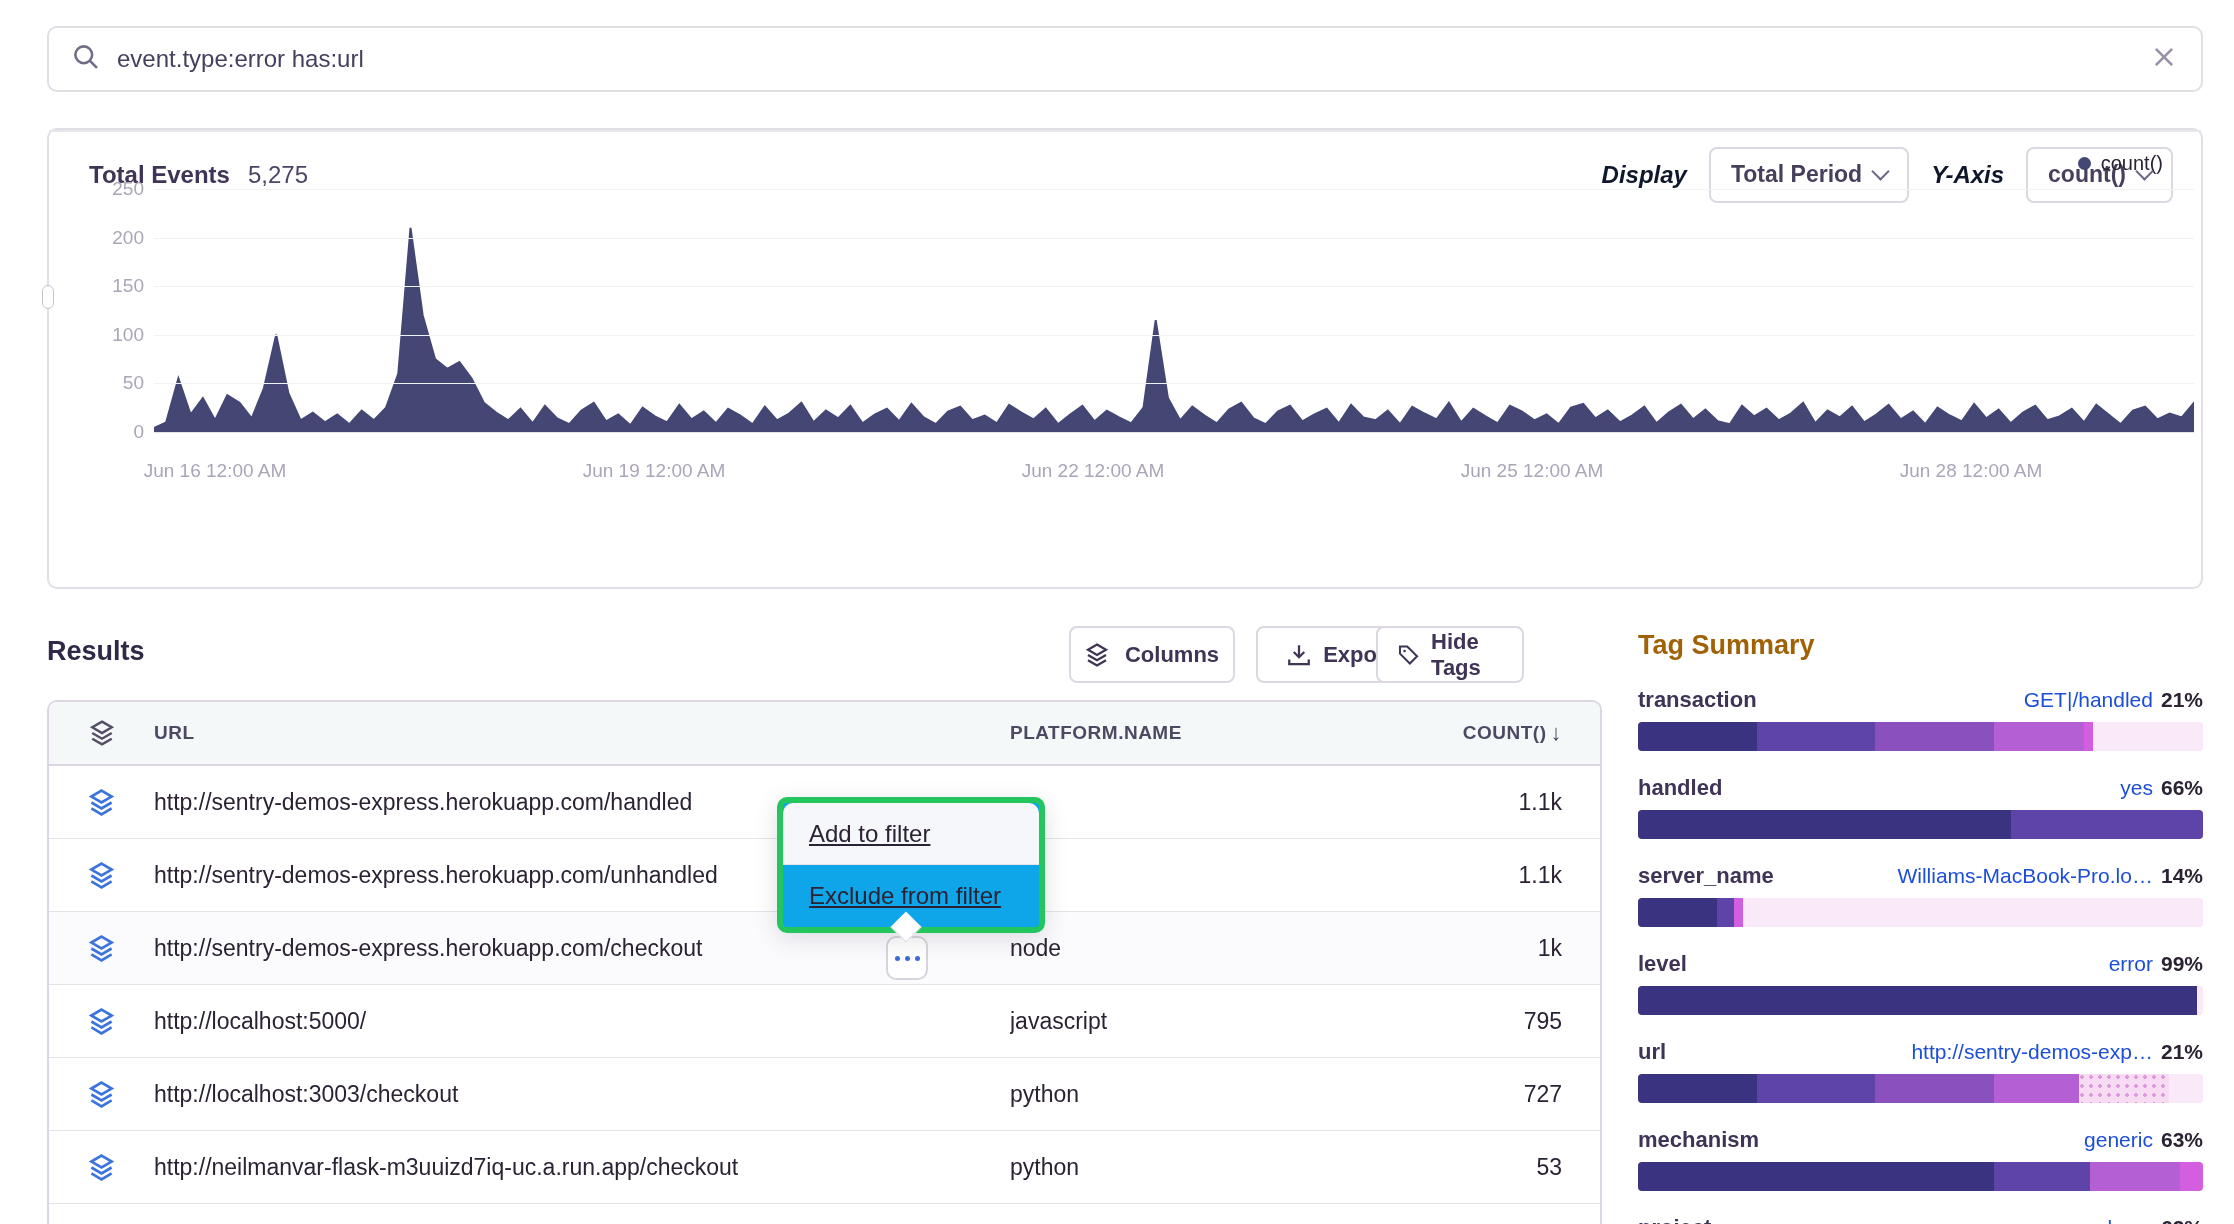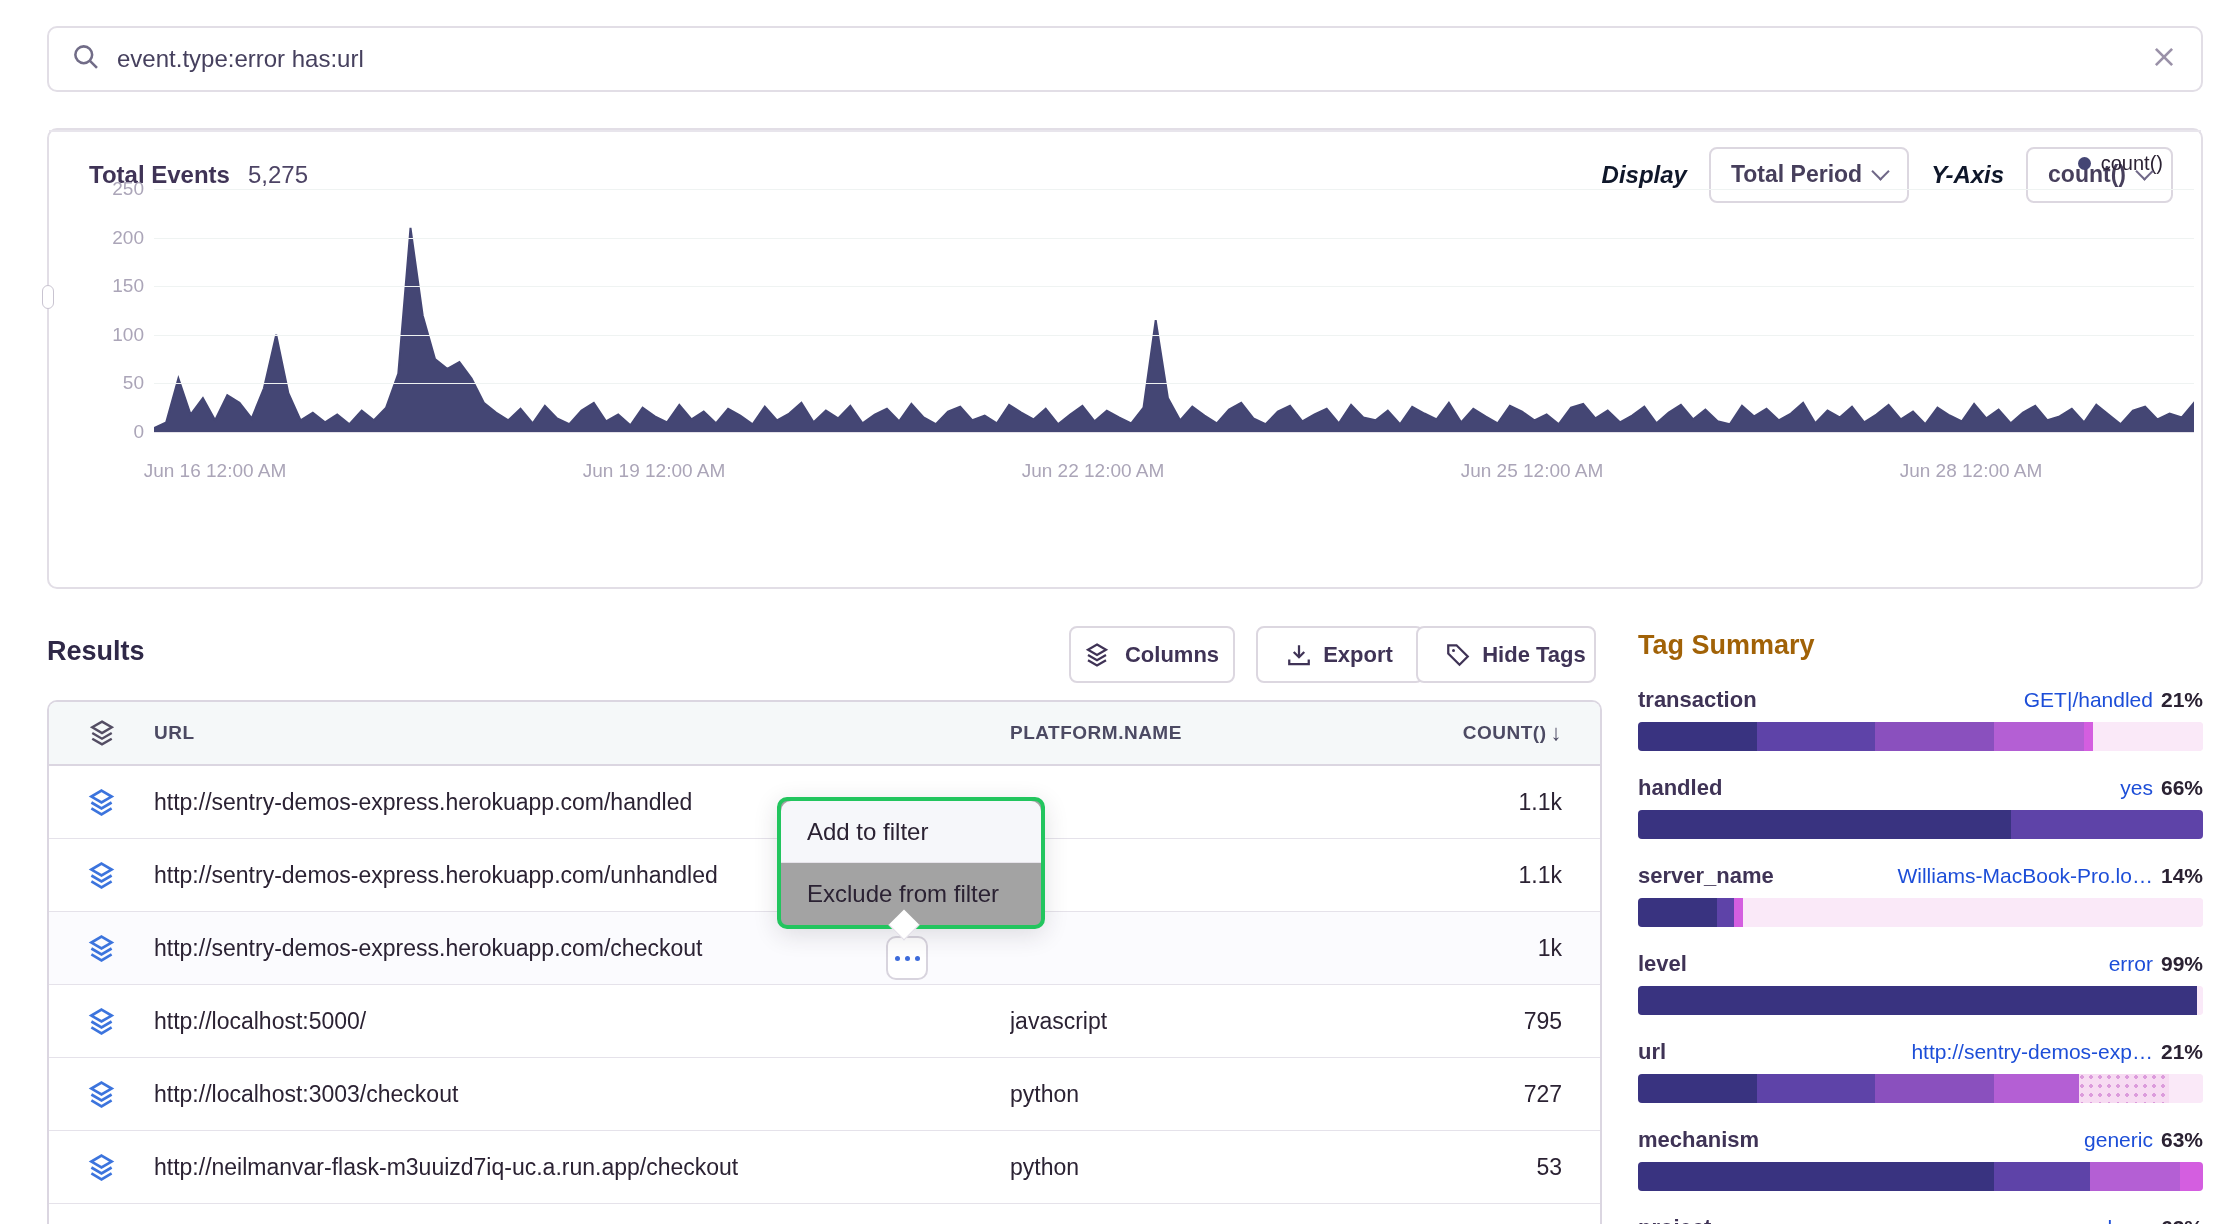--- a/index.html
+++ b/index.html
@@ -57,22 +57,22 @@
   .trow { height:73px; display:flex; align-items:center; border-bottom:1px solid #E5E2EA;
     font-size:23px; color:#2B2233; background:#fff; }
   .trow.active { background:#FBFBFE; }
   .url-text, .plat-text { white-space:nowrap; overflow:hidden; }
 
   
   .ellipsis-btn { left:886px; top:936px; width:42px; height:44px; background:#fff;
     border:2px solid #D8D4DE; border-radius:10px; display:flex; align-items:center;
     justify-content:center; gap:5px; cursor:pointer; z-index:5; }
   .edot { width:5px; height:5px; border-radius:50%; background:#3D6BDB; }
-  .popup { left:777px; top:797px; width:268px; background:#a3a3a3; border:4px solid #22c55e;
-    border-radius:10px; box-shadow:0 6px 24px rgba(43,34,51,.14); z-index:6; }
+  .popup { left:777px; top:797px; width:268px; background:#0ea5e9; border:6px solid #22c55e;
+    border-radius:10px; box-shadow:0 6px 24px rgba(43,34,51,.14); z-index:6;text-decoration:underline; }
   .popup-item { height:62px; display:flex; align-items:center; padding:0 26px; font-size:24px;
     color:#2B2233; cursor:pointer; white-space:nowrap; }
   .popup-item.first { background:#F6F7FA; border-radius:10px 10px 0 0; border-bottom:1px solid #E6E3EA; }
   .popup-caret { position:absolute; left:112px; bottom:-11px; width:22px; height:22px; background:#fff;
     border-right:1px solid #E0DCE6; border-bottom:1px solid #E0DCE6; transform:rotate(45deg); }
 
   
   .tags { left:1638px; top:630px; width:565px; }
   .tags-title { font-size:27px; font-weight:bold; color:#a16207; margin-bottom:26px; }
   .tag-entry { margin-bottom:24px; }
@@ -164,21 +164,21 @@
   <span>Columns</span>
 </div>
 <div class="abs toolbar-btn" style="left:1256px; width:168px;">
   <svg width="24" height="24" viewBox="0 0 16 16" fill="none" stroke="#3F3356" stroke-width="1.5">
     <path d="M8 1.5 V9"></path>
       <path d="M4.5 6 L8 9.5 L11.5 6"></path>
       <path d="M1.5 11 V14 H14.5 V11"></path>
   </svg>
   <span>Export</span>
 </div>
-<div class="abs toolbar-btn" style="left:1416px; width:180px;padding-left:20px;">
+<div class="abs toolbar-btn" style="left:1376px; width:148px;padding-left:20px;">
   <svg width="24" height="24" viewBox="0 0 16 16" fill="none" stroke="#3F3356" stroke-width="1.5">
     <path d="M1.5 1.5 H7 L14.5 9 L9 14.5 L1.5 7 Z"></path>
       <circle cx="5" cy="5" r="1" fill="#3F3356" stroke="none"></circle>
   </svg>
   <span>Hide Tags</span>
 </div>
 
 <div class="abs table">
   <div class="thead">
     <span class="col-icon">
@@ -224,20 +224,21 @@
 
   <div class="trow active">
     <span class="col-icon">
       <svg width="27" height="27" viewBox="0 0 16 16" fill="none" stroke="#3C74DD" stroke-width="1.6">
         <path d="M8 1 L14 4.5 L8 8 L2 4.5 Z"></path>
             <path d="M2 8 L8 11.5 L14 8"></path>
             <path d="M2 11.5 L8 15 L14 11.5"></path>
       </svg>
         </span>
     <span class="col-url url-text">http://sentry-demos-express.herokuapp.com/checkout</span>
+    <span class="col-platform plat-text">node</span>
     <span class="col-count">1k</span>
   </div>
 
   <div class="trow">
     <span class="col-icon">
       <svg width="27" height="27" viewBox="0 0 16 16" fill="none" stroke="#3C74DD" stroke-width="1.6">
         <path d="M8 1 L14 4.5 L8 8 L2 4.5 Z"></path>
             <path d="M2 8 L8 11.5 L14 8"></path>
             <path d="M2 11.5 L8 15 L14 11.5"></path>
       </svg>

